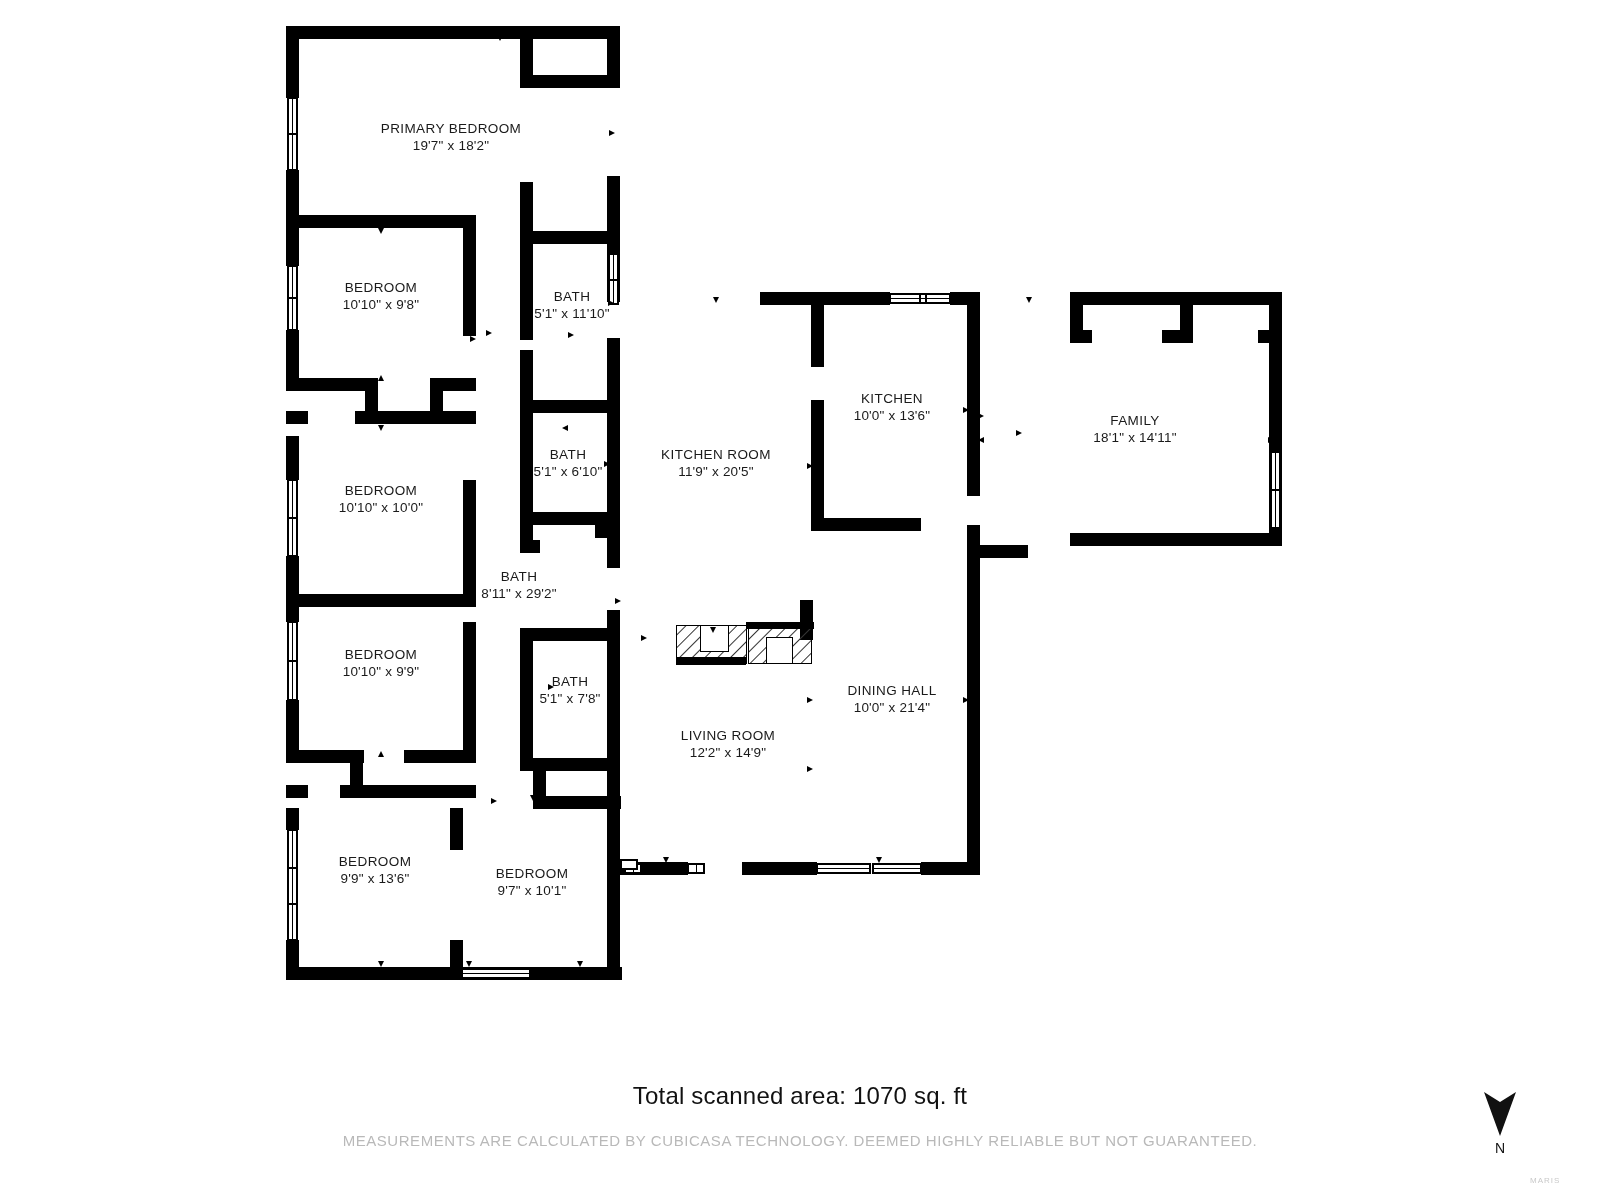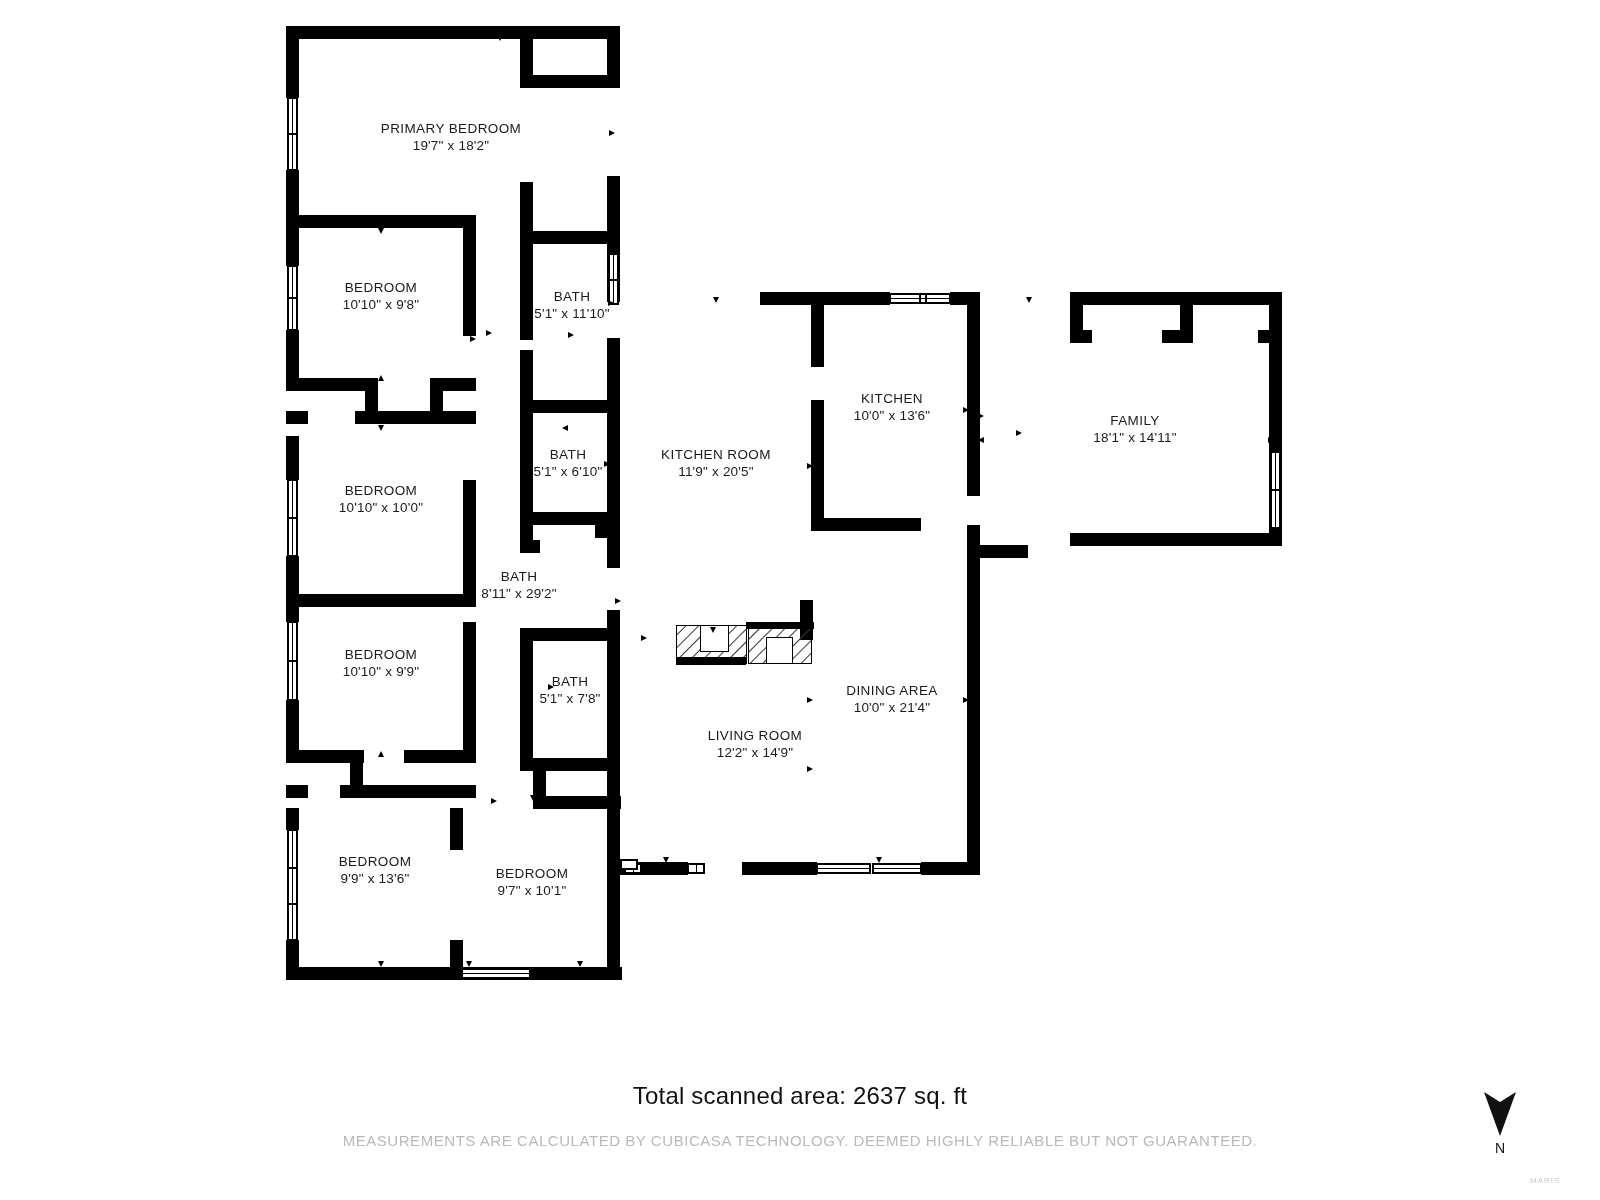--- a/index.html
+++ b/index.html
@@ -330,30 +330,30 @@
     <span class="rdim">11'9" x 20'5"</span>
   </div>
   <div class="room-label" style="left:892px;top:407px;">
     <span class="rname">KITCHEN</span>
     <span class="rdim">10'0" x 13'6"</span>
   </div>
   <div class="room-label" style="left:1135px;top:429px;">
     <span class="rname">FAMILY</span>
     <span class="rdim">18'1" x 14'11"</span>
   </div>
-  <div class="room-label" style="left:755px;top:744px;">
+  <div class="room-label" style="left:728px;top:744px;">
     <span class="rname">LIVING ROOM</span>
     <span class="rdim">12'2" x 14'9"</span>
   </div>
   <div class="room-label" style="left:892px;top:699px;">
-    <span class="rname">DINING AREA</span>
+    <span class="rname">DINING HALL</span>
     <span class="rdim">10'0" x 21'4"</span>
   </div>
 
-  <div class="footer-area" id="total-area">Total scanned area: 2637 sq. ft</div>
+  <div class="footer-area" id="total-area">Total scanned area: 1070 sq. ft</div>
   <div class="footer-area" id="disclaimer">MEASUREMENTS ARE CALCULATED BY CUBICASA TECHNOLOGY. DEEMED HIGHLY RELIABLE BUT NOT GUARANTEED.</div>
 
   <div id="compass">
     <svg width="44" height="60" viewBox="0 0 44 60">
       <polygon points="22,58 6,14 22,24 38,14" fill="#111"></polygon>
     </svg>
     <div class="nlabel">N</div>
   </div>
 
   <div id="watermark">MARIS</div>

